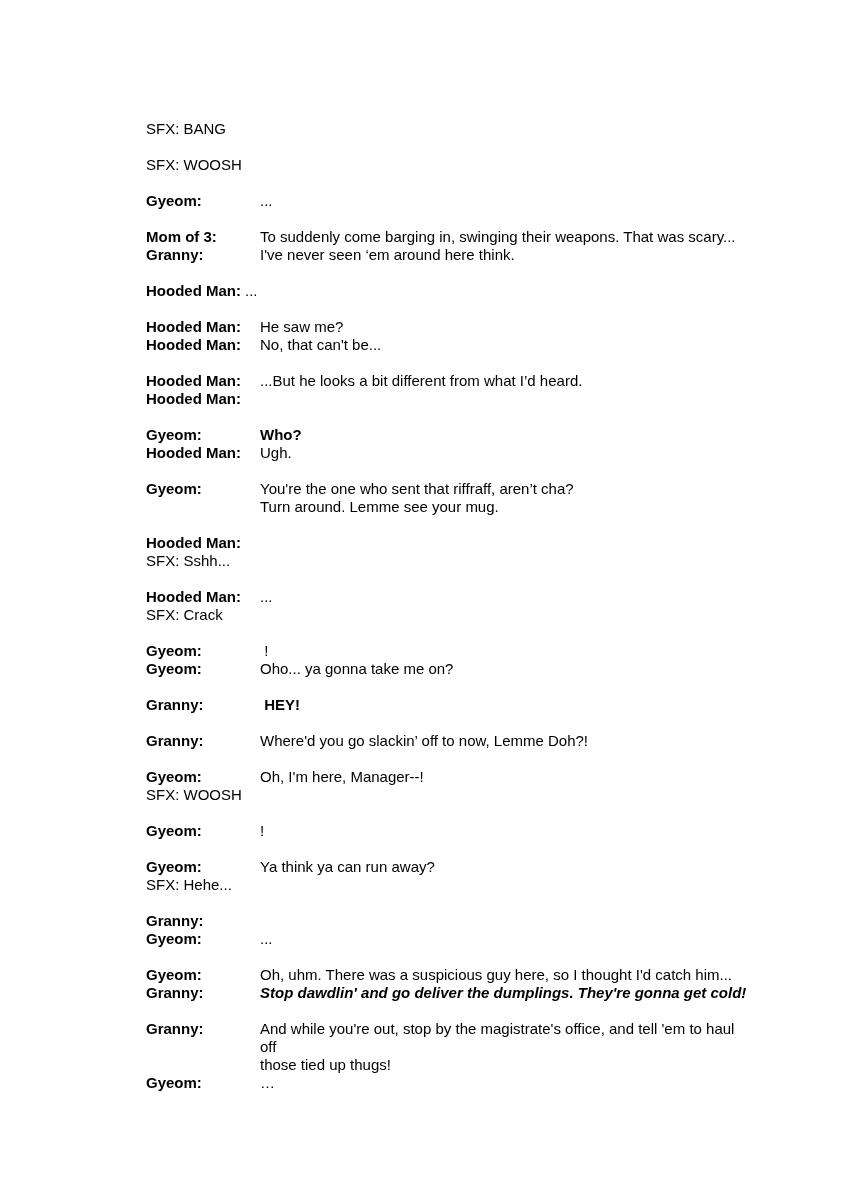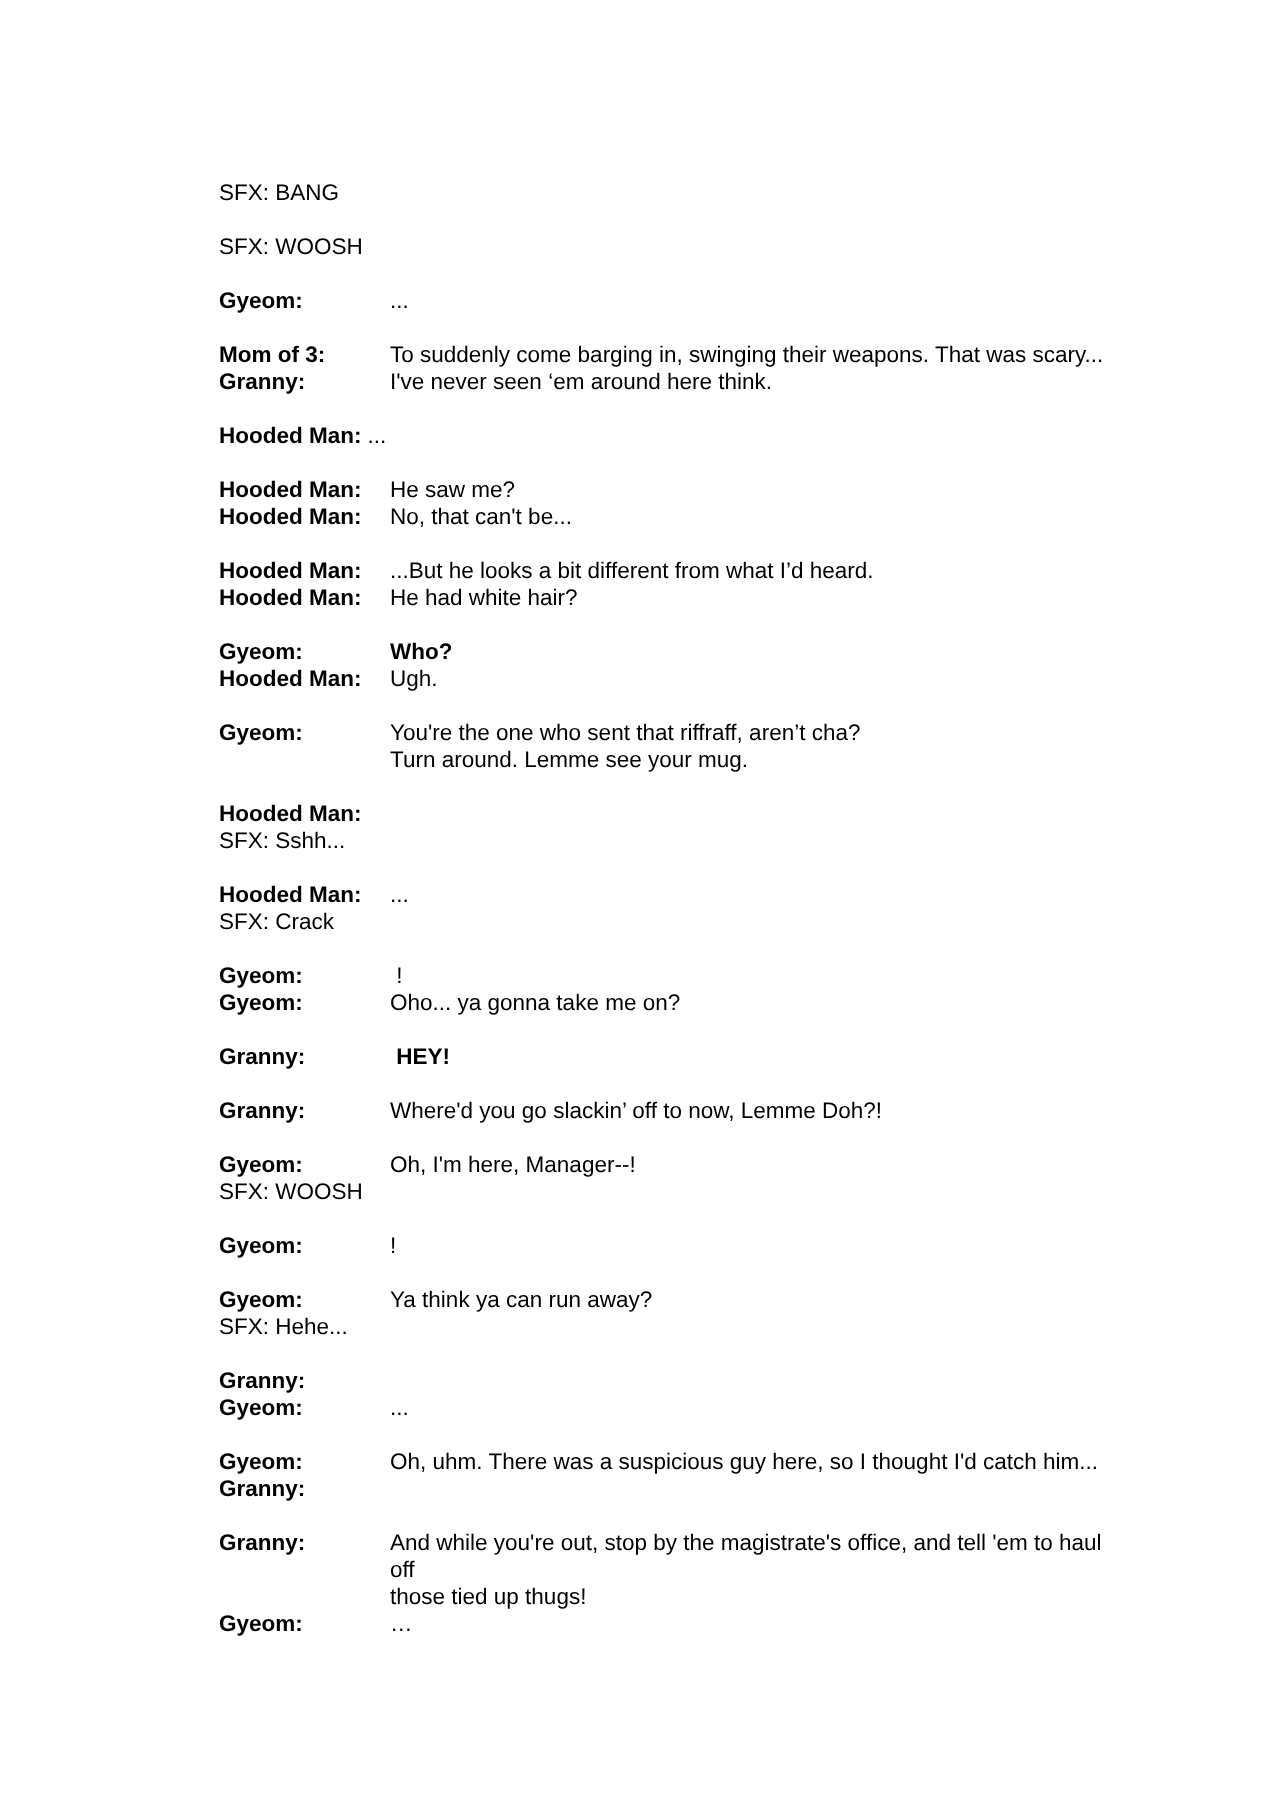--- a/index.html
+++ b/index.html
@@ -94,21 +94,20 @@
           <span class="text st-italic">No, that can't be...</span>
         </div>
       </div>
       <div class="block">
         <div class="line">
           <span class="label">Hooded Man:</span>
           <span class="text st-italic">...But he looks a bit different from what I’d heard.</span>
         </div>
         <div class="line">
           <span class="label">Hooded Man:</span>
-          <span class="text">He had white hair?</span>
         </div>
       </div>
       <div class="block">
         <div class="line">
           <span class="label">Gyeom:</span>
           <span class="text st-bold">Who?</span>
         </div>
         <div class="line">
           <span class="label">Hooded Man:</span>
           <span class="text st-italic">Ugh.</span>
@@ -193,20 +192,21 @@
           <span class="text">...</span>
         </div>
       </div>
       <div class="block">
         <div class="line">
           <span class="label">Gyeom:</span>
           <span class="text">Oh, uhm. There was a suspicious guy here, so I thought I'd catch him...</span>
         </div>
         <div class="line">
           <span class="label">Granny:</span>
+          <span class="text st-bold-italic">Stop dawdlin' and go deliver the dumplings. They're gonna get cold!</span>
         </div>
       </div>
       <div class="block">
         <div class="line">
           <span class="label">Granny:</span>
           <span class="text">And while you're out, stop by the magistrate's office, and tell 'em to haul off
 those tied up thugs!</span>
         </div>
         <div class="line">
           <span class="label">Gyeom:</span>

